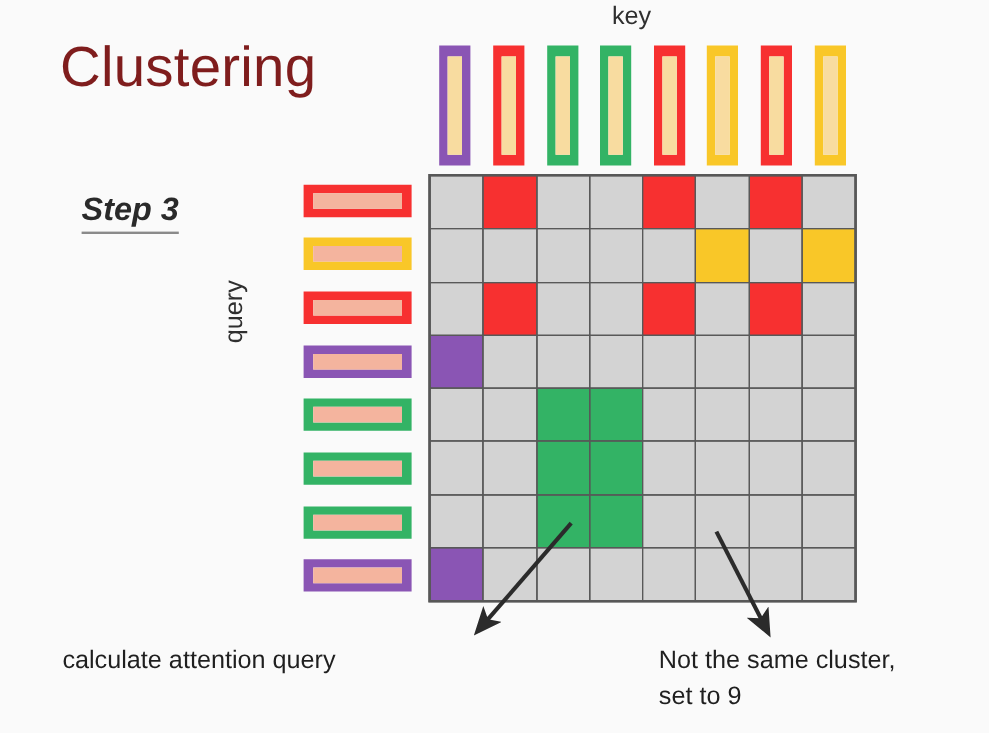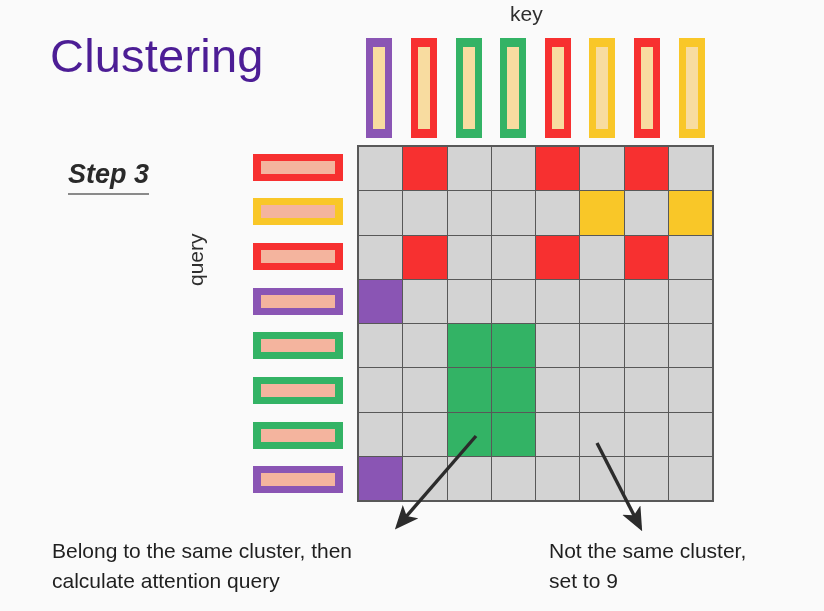--- a/index.html
+++ b/index.html
@@ -19,21 +19,21 @@
     inset: 0;
   }
 
   
   #slide-title {
     position: absolute;
     left: 50px;
     top: 28px;
     font-size: 47px;
     font-weight: 300;
-    color: #4c1d95;
+    color: #7f1d1d;
     letter-spacing: 0.2px;
     white-space: nowrap;
   }
 
   
   #step-label {
     position: absolute;
     left: 68px;
     top: 159px;
     font-size: 27px;
@@ -289,21 +289,20 @@
     <defs>
       <marker id="arrowhead" markerWidth="7" markerHeight="7" refX="5.6" refY="3" orient="auto">
         <path d="M0,0 L7,3 L0,6 L1.7,3 Z" fill="#2b2b2b"></path>
       </marker>
     </defs>
     <line x1="476" y1="436" x2="398" y2="526" stroke="#2b2b2b" stroke-width="3.4" marker-end="url(#arrowhead)"></line>
     <line x1="597" y1="443" x2="640" y2="527" stroke="#2b2b2b" stroke-width="3.4" marker-end="url(#arrowhead)"></line>
   </svg>
 
   <div class="caption" id="caption-left">
-    <div>Belong to the same cluster, then</div>
     <div>calculate attention query</div>
   </div>
 
   <div class="caption" id="caption-right">
     <div>Not the same cluster,</div>
     <div>set to 9</div>
   </div>
 
 </div>
 

